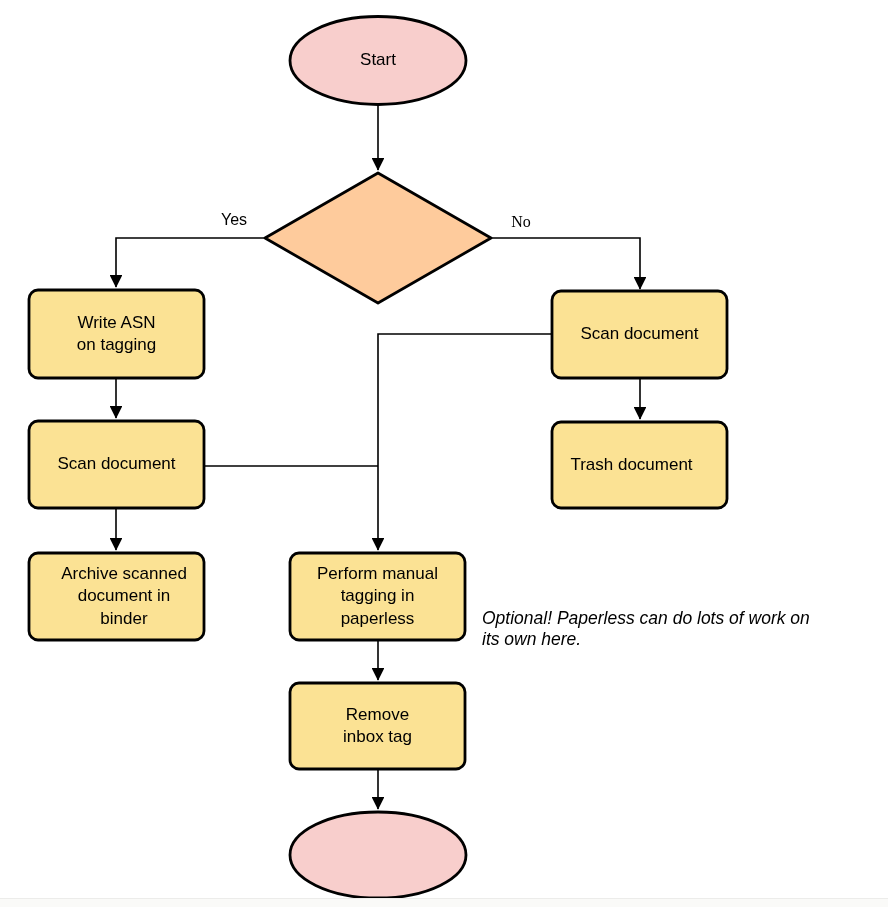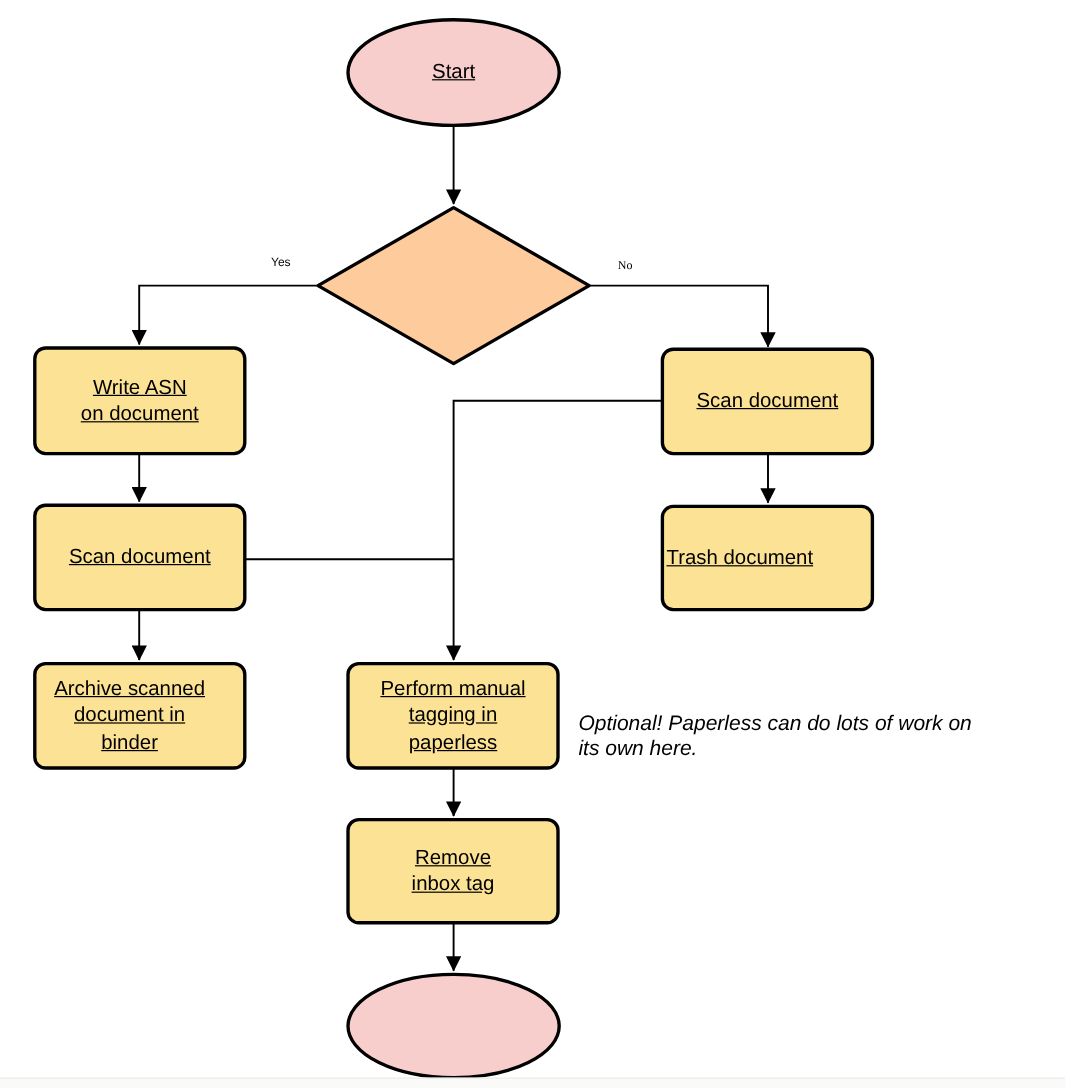--- a/index.html
+++ b/index.html
@@ -35,37 +35,37 @@
   .node-label {
     position: absolute;
     display: flex;
     align-items: center;
     justify-content: center;
     text-align: center;
     white-space: pre-line;
     font-size: 17px;
     line-height: 1.32;
     color: var(--text, #000000);
-    text-decoration: underline;
   }
   .edge-label {
     position: absolute;
     display: flex;
     align-items: center;
     justify-content: center;
-    font-size: 10px;
+    font-size: 16px;
     color: var(--text, #000000);
   }
   .note-label {
     position: absolute;
     font-size: 17.5px;
     font-style: italic;
     line-height: 1.22;
     white-space: pre-line;
     color: var(--text, #000000);
+    margin-top: 16px;
   }
   .bottom-strip {
     position: absolute;
     left: 0;
     right: 0;
     bottom: 0;
     height: 8px;
     background: #fafaf8;
     border-top: 1px solid #ececea;
   }
@@ -100,27 +100,27 @@
     <rect class="shape shape-process" x="29" y="553" width="175" height="87" rx="9"></rect>
     <rect class="shape shape-process" x="552" y="291" width="175" height="87" rx="9"></rect>
     <rect class="shape shape-process" x="552" y="422" width="175" height="86" rx="9"></rect>
     <rect class="shape shape-process" x="290" y="553" width="175" height="87" rx="9"></rect>
     <rect class="shape shape-process" x="290" y="683" width="175" height="86" rx="9"></rect>
     <ellipse class="shape shape-terminal" cx="378" cy="855" rx="88" ry="43"></ellipse>
   </svg>
 
   <div class="node-label" style="left:290px; top:16px; width:176px; height:89px;">Start</div>
   <div class="node-label" style="left:29px; top:290px; width:175px; height:88px;">Write ASN
-on document</div>
+on tagging</div>
   <div class="node-label" style="left:29px; top:421px; width:175px; height:87px;">Scan document</div>
-  <div class="node-label" style="left:13px; top:553px; width:190px; height:87px;text-align:center;">Archive scanned
+  <div class="node-label" style="left:29px; top:553px; width:190px; height:87px;text-align:center;">Archive scanned
 document in
 binder</div>
   <div class="node-label" style="left:552px; top:291px; width:175px; height:87px;">Scan document</div>
-  <div class="node-label" style="left:529px; top:422px; width:175px; height:86px;">Trash document</div>
+  <div class="node-label" style="left:544px; top:422px; width:175px; height:86px;">Trash document</div>
   <div class="node-label" style="left:290px; top:553px; width:175px; height:87px;">Perform manual
 tagging in
 paperless</div>
   <div class="node-label" style="left:290px; top:683px; width:175px; height:86px;">Remove
 inbox tag</div>
 
   <div class="edge-label" style="left:206px; top:209px; width:56px; height:21px;">Yes</div>
   <div class="edge-label" style="left:495px; top:211px; width:52px; height:21px;font-family:Liberation Serif, serif;">No</div>
 
   <div class="note-label" style="left:482px; top:592px; width:402px;">Optional! Paperless can do lots of work on

